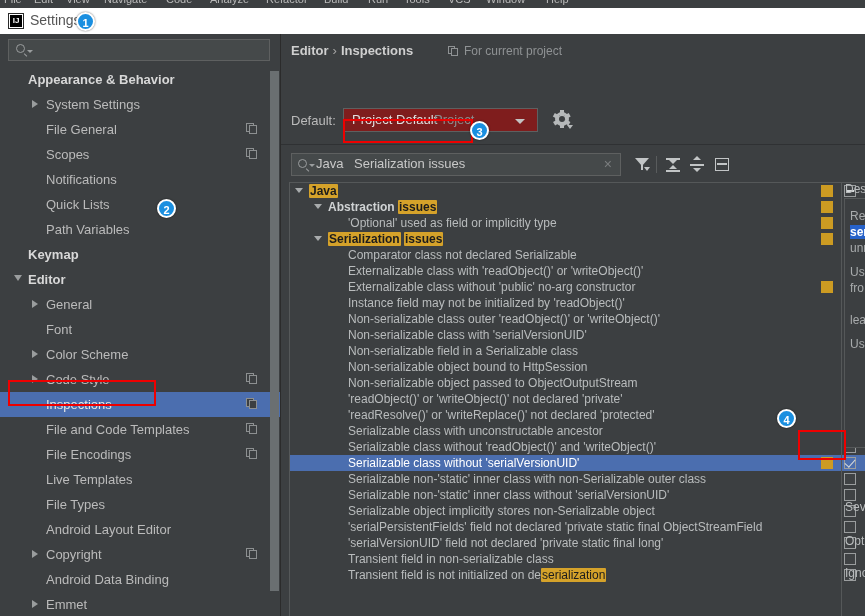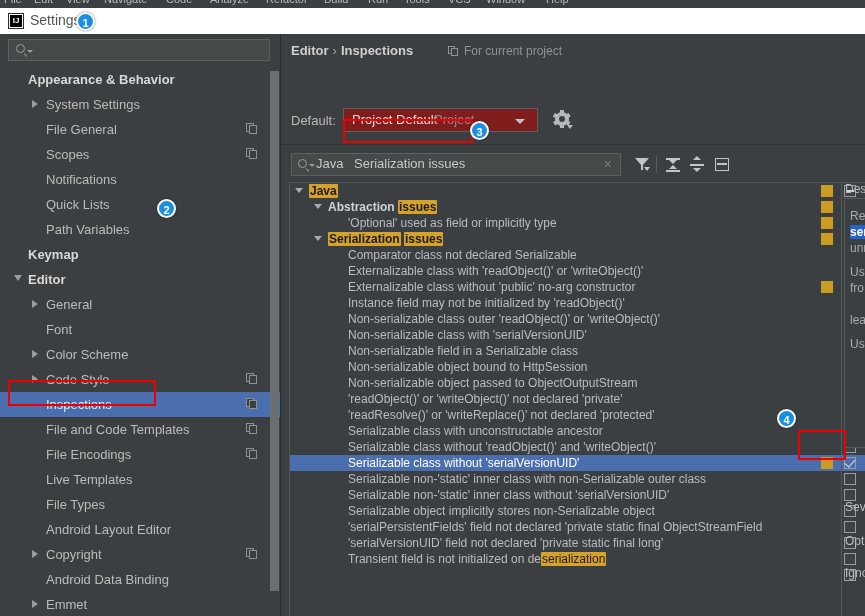--- a/index.html
+++ b/index.html
@@ -663,20 +663,23 @@
         <div class="insp-row d2">
           <span class="txt">Serializable object implicitly stores non-Serializable object</span>
         </div>
         <div class="insp-row d2">
           <span class="txt">'serialPersistentFields' field not declared 'private static final ObjectStreamField</span>
         </div>
         <div class="insp-row d2">
           <span class="txt">'serialVersionUID' field not declared 'private static final long'</span>
         </div>
         <div class="insp-row d2">
+          <span class="txt">Transient field in non-serializable class</span>
+        </div>
+        <div class="insp-row d2">
           <span class="txt">Transient field is not initialized on de<span class="hl">serialization</span></span>
         </div>
       </div>
     <div class="rail" id="rail-list">
         <div class="rail-row">
           <span class="sev"></span>
           <span class="cb">
             <span class="dash"></span>
           </span>
         </div>

